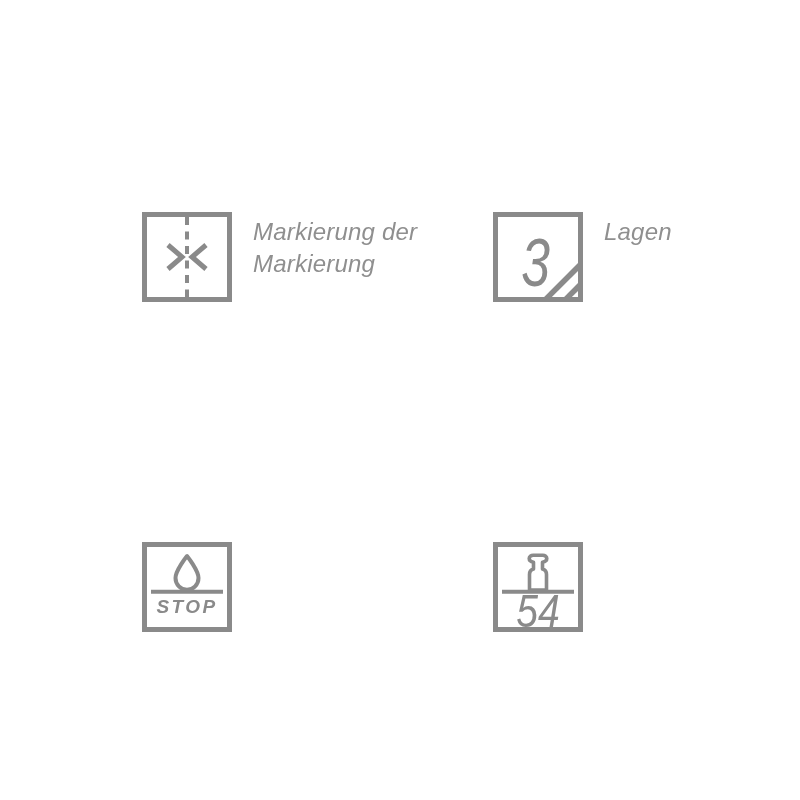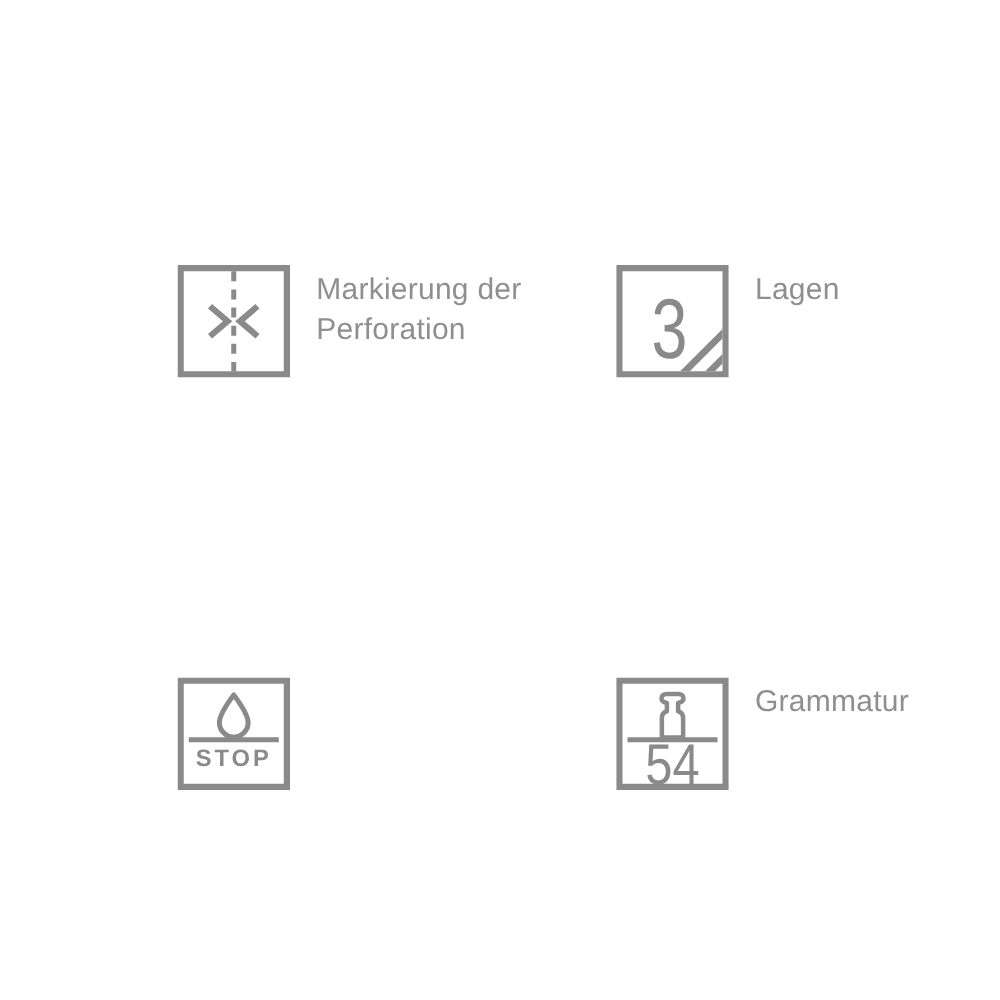--- a/index.html
+++ b/index.html
@@ -3,20 +3,21 @@
 <meta charset="utf-8">
 <style>
   html, body { margin: 0; padding: 0; background: #ffffff; }
   .canvas {
     position: relative;
     width: 800px;
     height: 800px;
     background: #ffffff;
     font-family: "Liberation Sans", sans-serif;
     overflow: hidden;
+    font-style: italic;
   }
   .feature {
     position: absolute;
     display: flex;
     align-items: flex-start;
   }
   .icon {
     width: 90px;
     height: 90px;
     flex: none;
@@ -54,21 +55,21 @@
 
   <div class="feature" id="feature-perforation">
     <svg class="icon" viewBox="0 0 90 90" aria-hidden="true">
       <rect class="stroke" x="2.5" y="2.5" width="85" height="85" fill="none" stroke-width="5"></rect>
       <line class="stroke" x1="45" y1="5" x2="45" y2="85" stroke-width="4" stroke-dasharray="8 6.5"></line>
       <path class="stroke" d="M26,33 L40,45 L26,57" fill="none" stroke-width="5"></path>
       <path class="stroke" d="M64,33 L50,45 L64,57" fill="none" stroke-width="5"></path>
     </svg>
     <div class="label">
       <div>Markierung der</div>
-      <div>Perforation</div>
+      <div>Markierung</div>
     </div>
   </div>
 
   <div class="feature" id="feature-plies">
     <svg class="icon" viewBox="0 0 90 90" aria-hidden="true">
       <defs>
         <clipPath id="clip-inner-plies">
             <rect x="5" y="5" width="80" height="80"></rect>
           </clipPath>
       </defs>
@@ -94,17 +95,16 @@
   </div>
 
   <div class="feature" id="feature-grammage">
     <svg class="icon" viewBox="0 0 90 90" aria-hidden="true">
       <rect class="stroke" x="2.5" y="2.5" width="85" height="85" fill="none" stroke-width="5"></rect>
       <path class="stroke" d="M40.5,20.3 C37.7,19.8 36.2,18.6 36.2,16.6 C36.2,14.4 38,13.2 40.2,13.2 L49.8,13.2 C52,13.2 53.8,14.4 53.8,16.6 C53.8,18.6 52.3,19.8 49.5,20.3 L49.5,27 C52.5,27.8 53.5,29.5 53.5,32.5 L53.5,48 L36.5,48 L36.5,32.5 C36.5,29.5 37.5,27.8 40.5,27 Z" fill="none" stroke-width="3.6" stroke-linejoin="round"></path>
       <line class="stroke" x1="9" y1="49.8" x2="81" y2="49.8" stroke-width="4"></line>
       <text transform="translate(45,85) scale(0.85 1)" text-anchor="middle" font-size="46">54</text>
     </svg>
     <div class="label">
-      <div>Grammatur</div>
     </div>
   </div>
 
 </div>
 
 </body></html>

